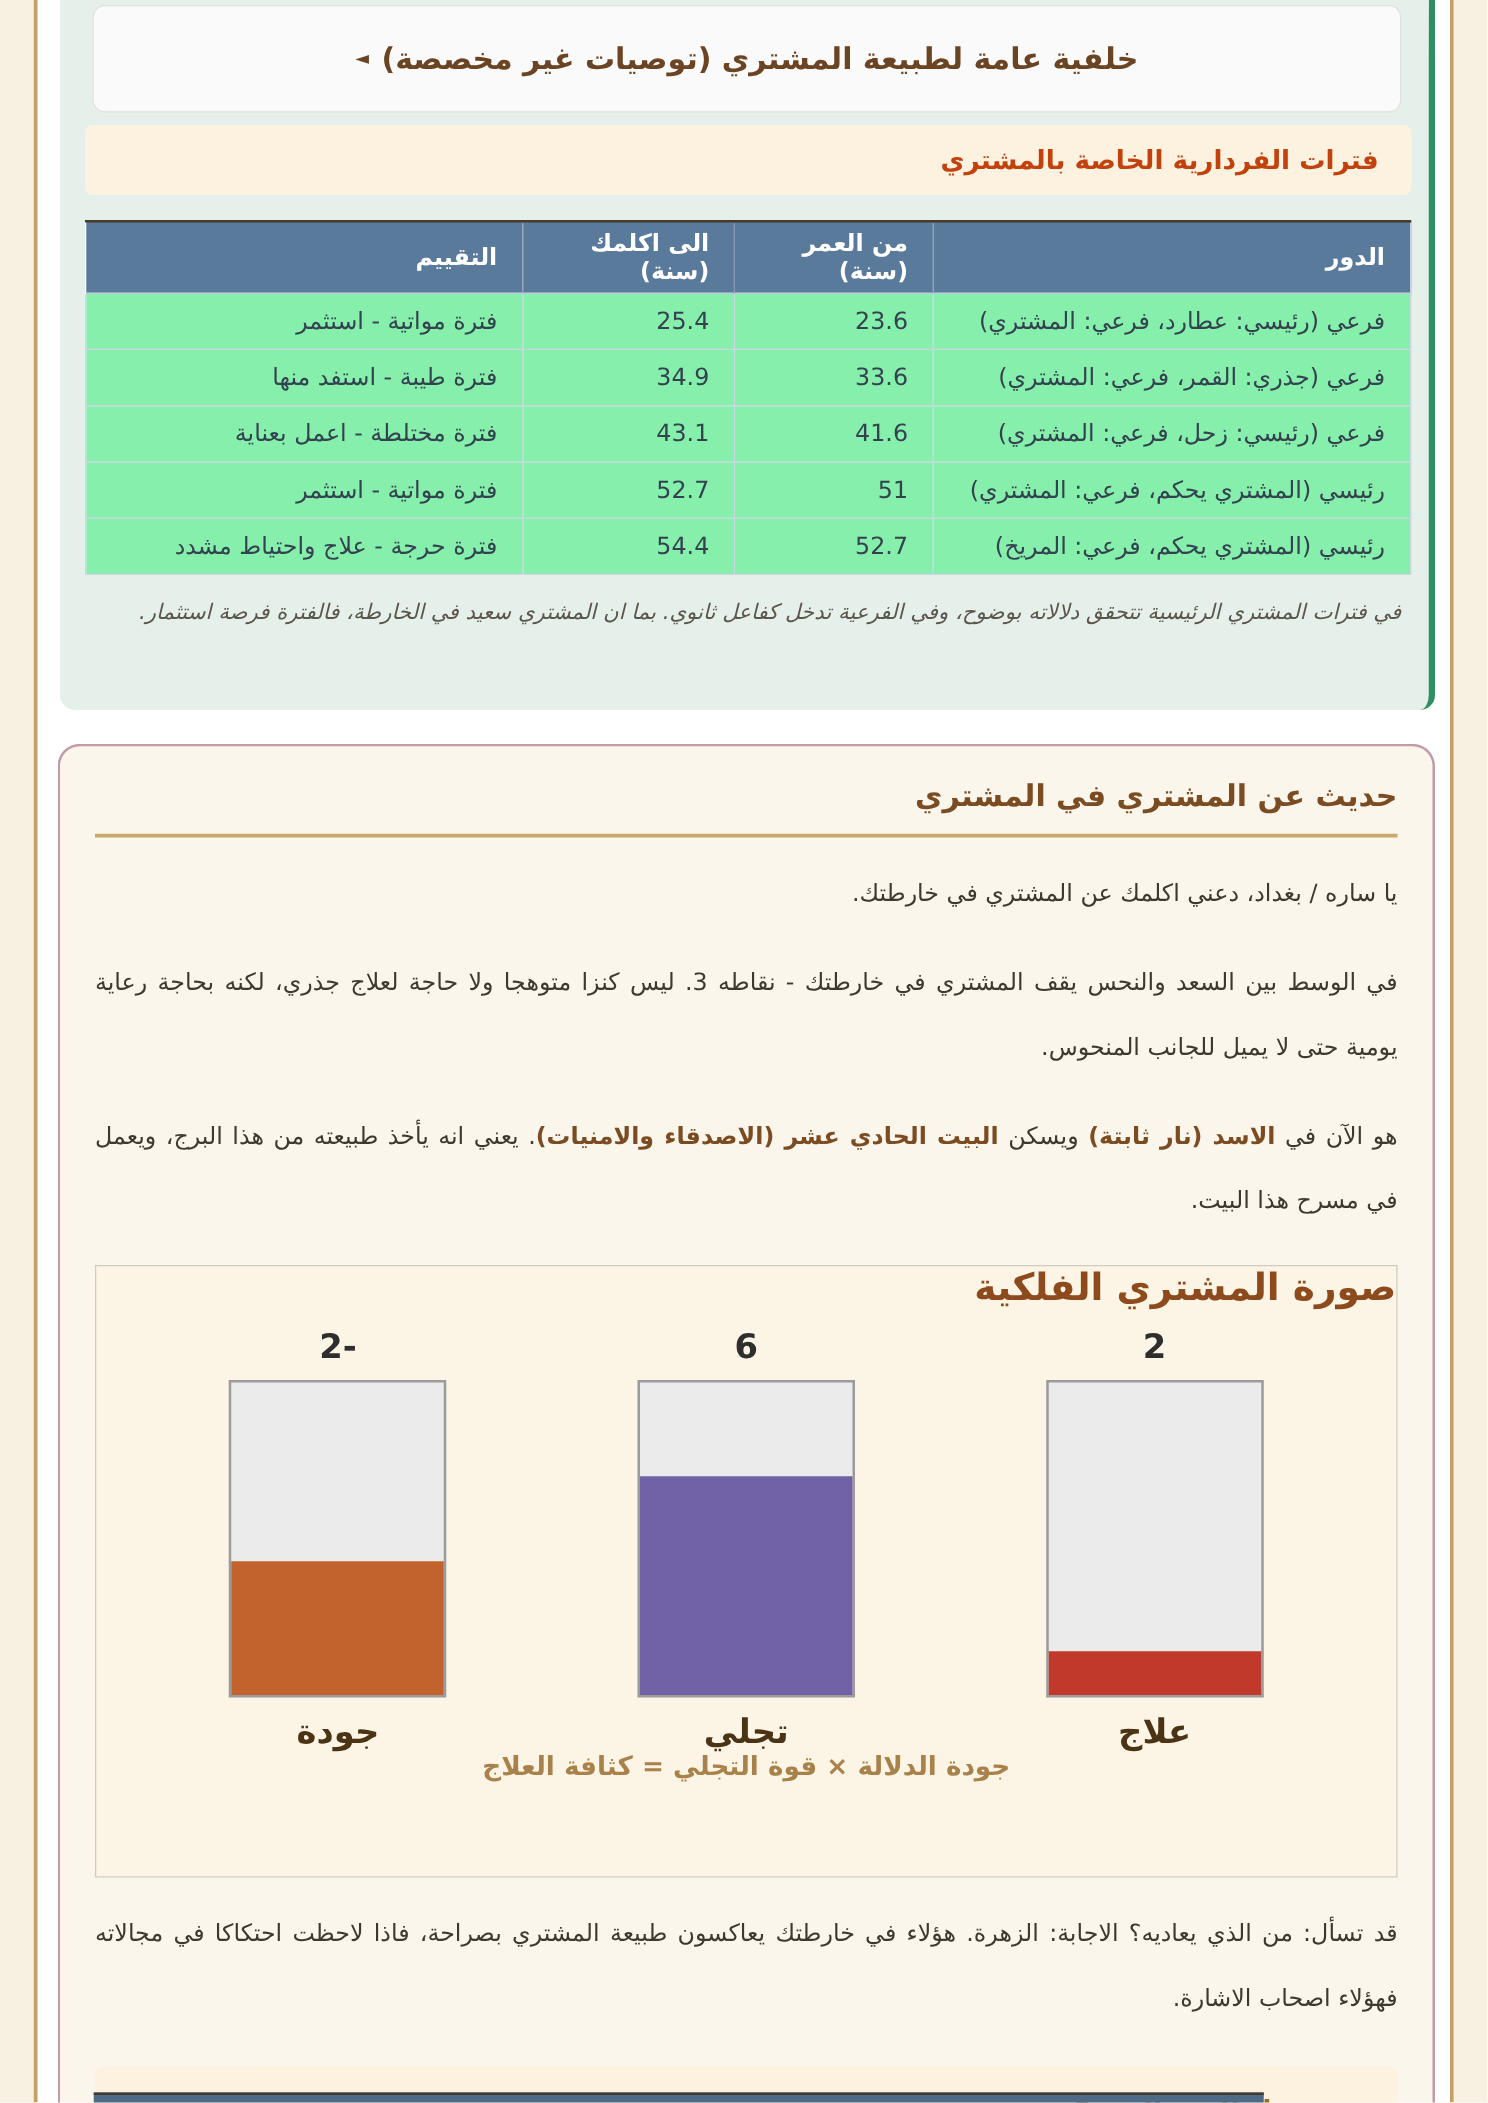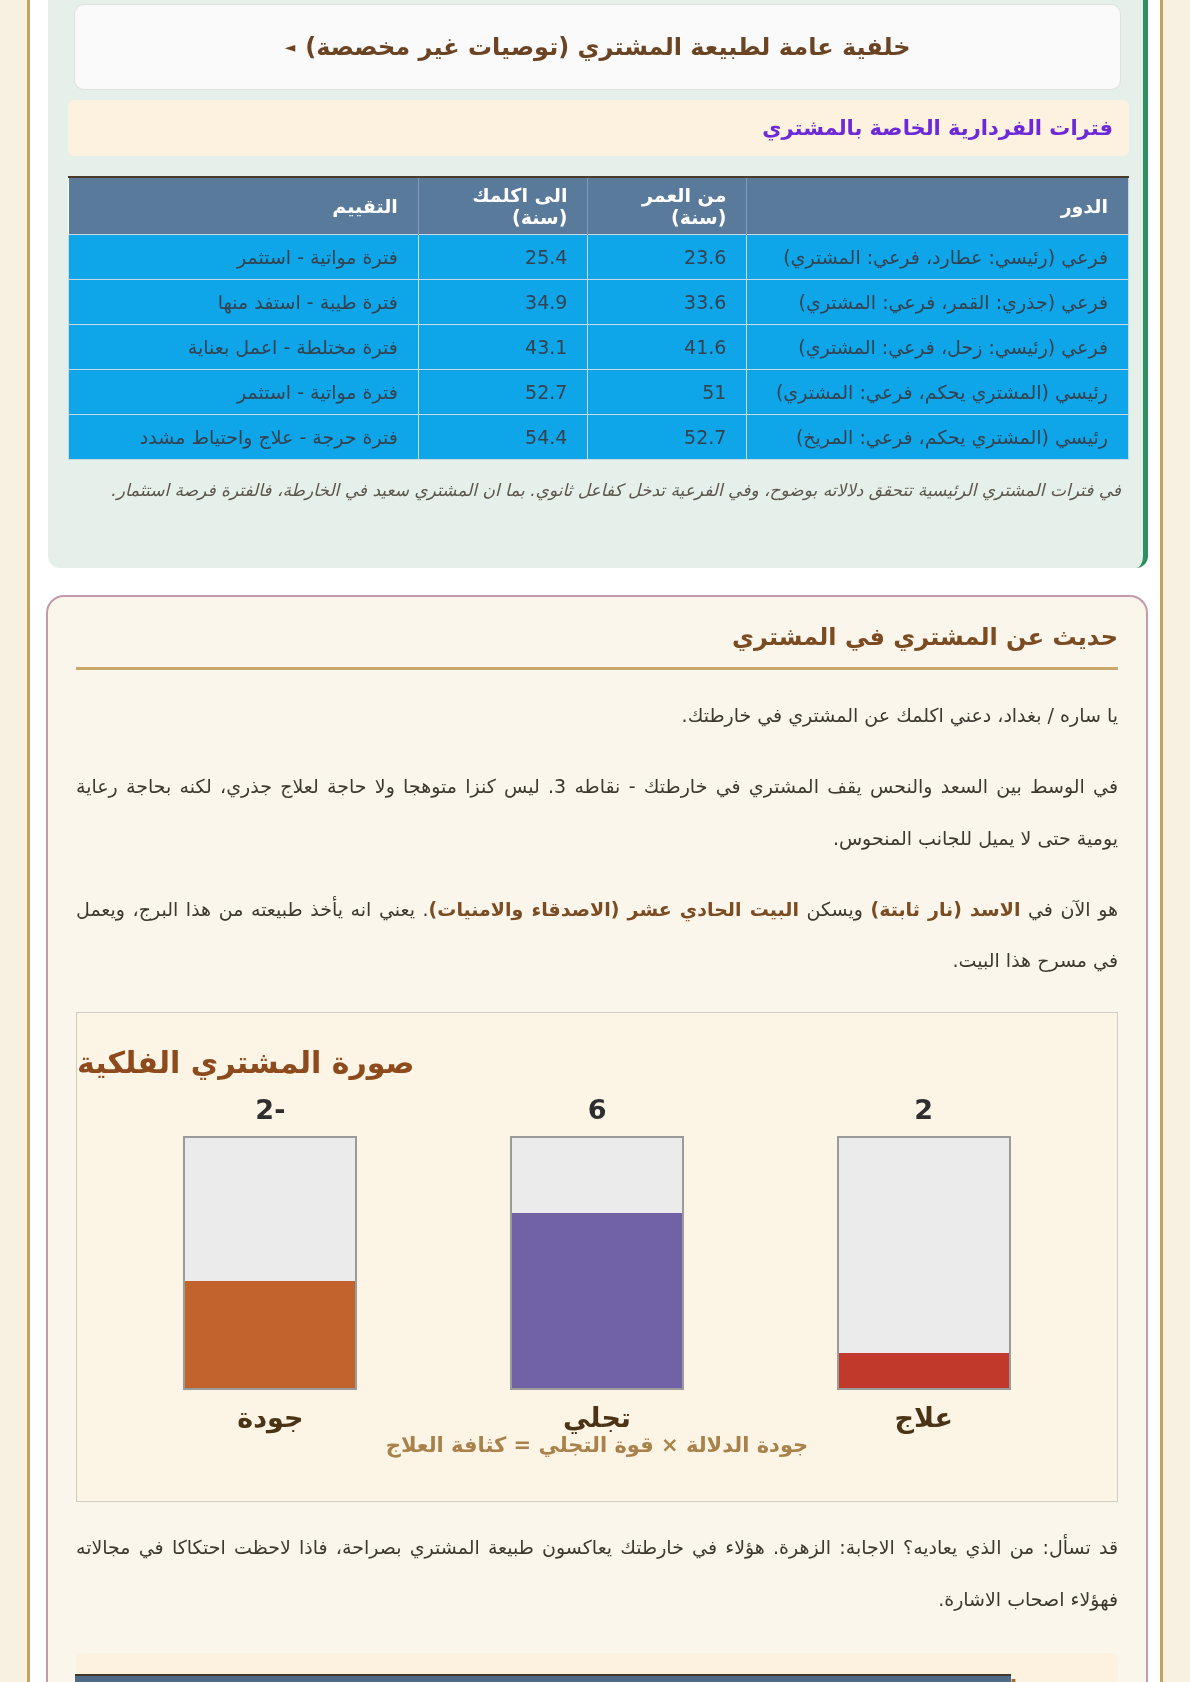--- a/index.html
+++ b/index.html
@@ -23,35 +23,35 @@
   .summary-box{
     margin:4px 22px 0 26px;height:84px;background:#fafafa;
     border:1px solid #e0e0e0;border-radius:10px;
     display:flex;align-items:center;justify-content:center;gap:10px;
     cursor:pointer;
   }
   .summary-box .label{font-size:24px;font-weight:bold;color:#6b4423;}
   .summary-box .marker{font-size:14px;color:#6b4423;}
   .cream-header{
     margin:10px 14px 0 20px;height:56px;background:#fcf2df;border-radius:6px;
-    display:flex;align-items:center;padding:0 16px;box-sizing:border-box;
-    font-size:21px;font-weight:bold;color:#6d28d9;
+    display:flex;align-items:center;padding:0 26px;box-sizing:border-box;
+    font-size:21px;font-weight:bold;color:#c2410c;
   }
   .fird-table-wrap{margin:20px 14px 0 20px;}
   table.fird{
     width:100%;border-collapse:collapse;background:#fff;
     border:1px solid #c9d4e0;border-top:2px solid #4a3a2a;
   }
   table.fird th{
     background:#5a7a9b;color:#fff;font-weight:bold;font-size:19px;
     padding:6px 20px;text-align:right;border-left:1px solid rgba(255,255,255,0.25);
   }
   table.fird td{
     padding:11px 20px;font-size:19px;color:#33424f;text-align:right;
-    border:1px solid #ccd7e2;background:#0ea5e9;
+    border:1px solid #ccd7e2;background:#86efac;
   }
   .col-role{width:36%;}.col-from{width:15%;}.col-to{width:16%;}.col-eval{width:33%;}
   .fird-note{
     margin:16px 22px 0 22px;font-style:italic;color:#5c564c;
     font-size:17px;text-align:right;line-height:1.7;
   }
 
   
   .rose-panel{
     position:absolute;left:46px;top:595px;width:1102px;height:1120px;
@@ -64,21 +64,21 @@
     margin:20px 0 0;font-size:19px;color:#3e3831;line-height:2.7;
     text-align:justify;text-align-last:right;
   }
   .para .bold-brown{font-weight:bold;color:#7b4b22;}
 
   
   .chart-box{
     margin-top:26px;height:490px;background:#fcf5e5;border:1px solid #cfccc4;
     box-sizing:border-box;text-align:center;
   }
-  .chart-title{padding-top:32px;font-size:30px;font-weight:bold;color:#8d4a1d;text-align:left;}
+  .chart-title{font-size:30px;font-weight:bold;color:#8d4a1d;text-align:right;}
   .bars-row{display:flex;justify-content:space-around;margin:14px 30px 0 30px;}
   .bar-col{width:200px;display:flex;flex-direction:column;align-items:center;}
   .bar-value{height:40px;font-size:27px;font-weight:bold;color:#2e2e2e;}
   .bar-track{
     width:170px;height:250px;background:#ebebeb;border:2px solid #9b9b9b;
     position:relative;margin-top:2px;
   }
   .bar-fill{position:absolute;bottom:0;left:0;right:0;height:0;}
   .bar-label{margin-top:12px;font-size:27px;font-weight:bold;color:#4b3315;}
   .chart-caption{margin-top:0;font-size:21px;font-weight:600;color:#a8824a;text-align:center;}

